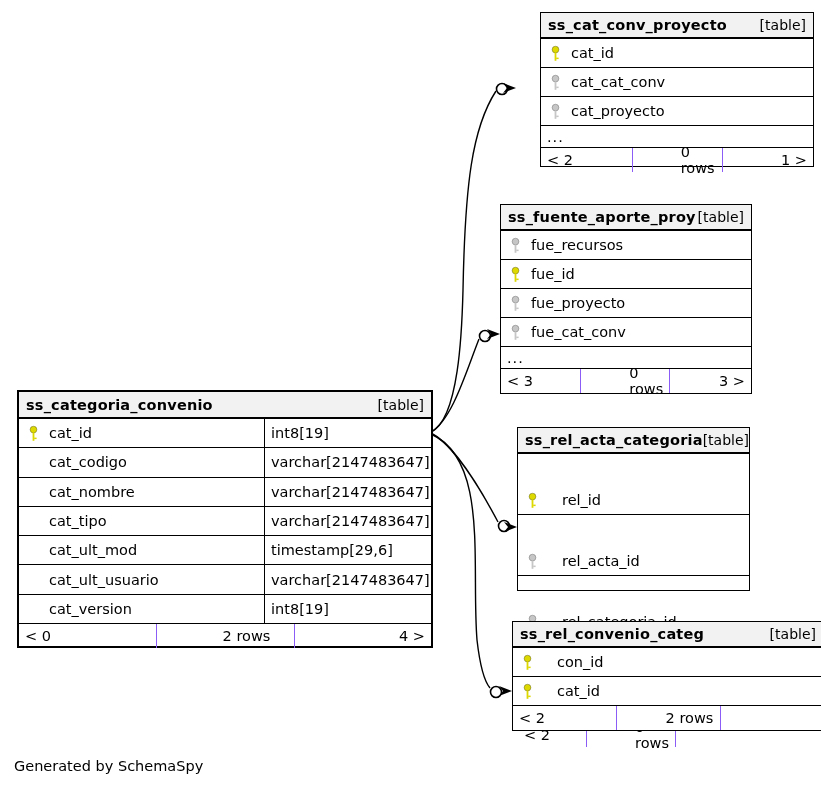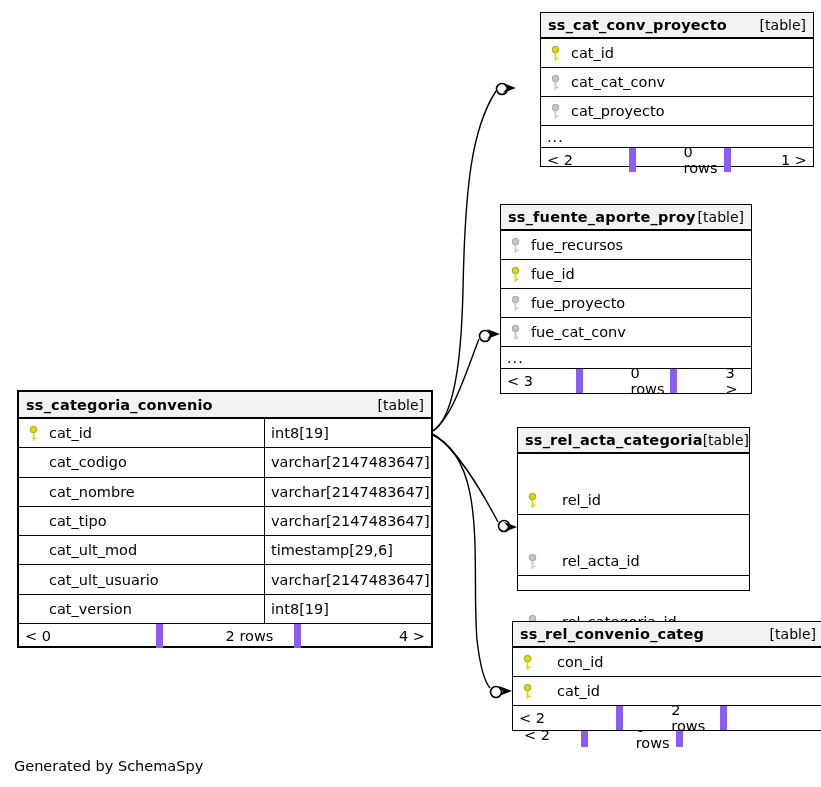--- a/index.html
+++ b/index.html
@@ -59,21 +59,21 @@
   .erow {
     display: flex; align-items: center;
     border-bottom: 1px solid #000;
     height: 22px; flex: 0 0 22px;
     font-size: 14.5px;
     padding-left: 6px;
     letter-spacing: 1px;
   }
   .tfoot { display: flex; flex: 1 1 auto; min-height: 24px; font-size: 14.5px; }
   .fcell { flex: 1 1 33.33%; display: flex; align-items: center; padding: 0 6px; }
-  .fcell + .fcell { border-left: 7px solid #8b5cf6; padding-left: 48px; }
+  .fcell + .fcell { border-left: 1px solid #8b5cf6; padding-left: 48px; }
   .fcell.fc { justify-content: center; }
   .fcell.fr { justify-content: flex-end; }
   .credit {
     position: absolute; left: 14px; top: 758px;
     font-size: 14.5px; z-index: 2;
   }
 </style>
 </head>
 <body>
 

